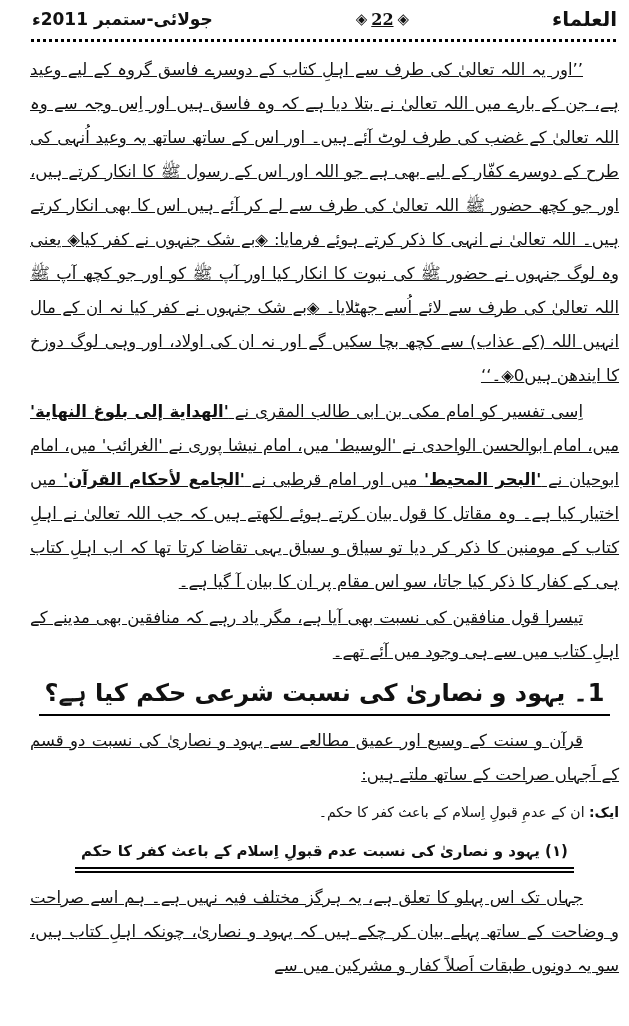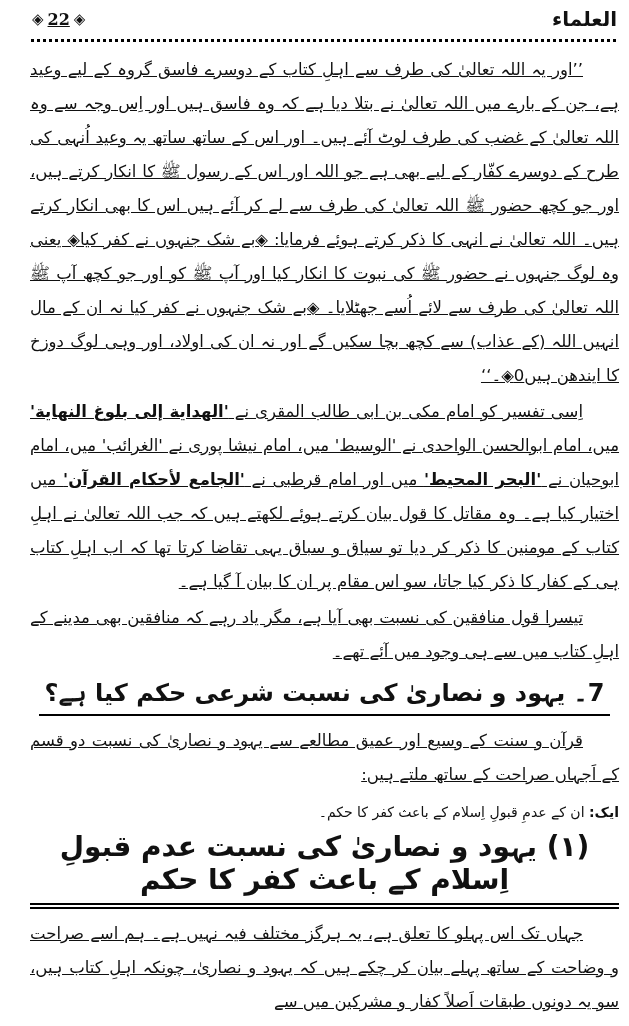--- a/index.html
+++ b/index.html
@@ -68,47 +68,48 @@
     text-align: center;
     margin: 10px 0 8px 0;
     font-weight: bold;
   }
   .section-heading .hd-inner {
     display: inline-block;
     padding: 0 6px 7px 6px;
   }
   .heading-1 { font-size: 24px; }
   .heading-1 .hd-inner { border-bottom: 2px solid #000; }
-  .heading-2 { font-size: 28px; margin-top: 0; }
+  .heading-2 { font-size: 15px; margin-top: 12px; }
   .heading-2 .hd-inner { border-bottom: 6px double #000; }
 </style>
 </head>
 <body>
 
 <div class="page">
 
   <div class="page-header">
     <div class="journal-name">العلماء</div>
     <div class="page-no-wrap">
       <span class="page-no-ornament">◈</span>
       <span class="page-no">22</span>
       <span class="page-no-ornament">◈</span>
     </div>
+    <div class="issue-date">جولائی-ستمبر 2011ء</div>
   </div>
 
   <div class="dotted-rule"></div>
 
   <p class="para">’’اور یہ اللہ تعالیٰ کی طرف سے اہلِ کتاب کے دوسرے فاسق گروہ کے لیے وعید ہے، جن کے بارے میں اللہ تعالیٰ نے بتلا دیا ہے کہ وہ فاسق ہیں اور اِس وجہ سے وہ اللہ تعالیٰ کے غضب کی طرف لوٹ آئے ہیں۔ اور اس کے ساتھ ساتھ یہ وعید اُنہی کی طرح کے دوسرے کفّار کے لیے بھی ہے جو اللہ اور اس کے رسول ﷺ کا انکار کرتے ہیں، اور جو کچھ حضور ﷺ اللہ تعالیٰ کی طرف سے لے کر آئے ہیں اس کا بھی انکار کرتے ہیں۔ اللہ تعالیٰ نے انہی کا ذکر کرتے ہوئے فرمایا: ◈بے شک جنہوں نے کفر کیا◈ یعنی وہ لوگ جنہوں نے حضور ﷺ کی نبوت کا انکار کیا اور آپ ﷺ کو اور جو کچھ آپ ﷺ اللہ تعالیٰ کی طرف سے لائے اُسے جھٹلایا۔ ◈بے شک جنہوں نے کفر کیا نہ ان کے مال انہیں اللہ (کے عذاب) سے کچھ بچا سکیں گے اور نہ ان کی اولاد، اور وہی لوگ دوزخ کا ایندھن ہیں0◈۔‘‘</p>
 
   <p class="para"><span>اِسی تفسیر کو امام مکی بن ابی طالب المقری نے </span><span style="font-weight: bold;">'الهداية إلى بلوغ النهاية'</span><span> میں، امام ابوالحسن الواحدی نے 'الوسیط' میں، امام نیشا پوری نے 'الغرائب' میں، امام ابوحیان نے </span><span style="font-weight: bold;">'البحر المحیط'</span><span> میں اور امام قرطبی نے </span><span style="font-weight: bold;">'الجامع لأحكام القرآن'</span><span> میں اختیار کیا ہے۔ وہ مقاتل کا قول بیان کرتے ہوئے لکھتے ہیں کہ جب اللہ تعالیٰ نے اہلِ کتاب کے مومنین کا ذکر کر دیا تو سیاق و سباق یہی تقاضا کرتا تھا کہ اب اہلِ کتاب ہی کے کفار کا ذکر کیا جاتا، سو اس مقام پر ان کا بیان آ گیا ہے۔</span></p>
 
   <p class="para">تیسرا قول منافقین کی نسبت بھی آیا ہے، مگر یاد رہے کہ منافقین بھی مدینے کے اہلِ کتاب میں سے ہی وجود میں آئے تھے۔</p>
 
   <div class="section-heading heading-1">
-    <span class="hd-inner">7۔ یہود و نصاریٰ کی نسبت شرعی حکم کیا ہے؟</span>
+    <span class="hd-inner">1۔ یہود و نصاریٰ کی نسبت شرعی حکم کیا ہے؟</span>
   </div>
 
   <p class="para">قرآن و سنت کے وسیع اور عمیق مطالعے سے یہود و نصاریٰ کی نسبت دو قسم کے اَجہاں صراحت کے ساتھ ملتے ہیں:</p>
 
   <div class="list-row">
     <span class="lead">ایک:</span><span> ان کے عدمِ قبولِ اِسلام کے باعث کفر کا حکم۔</span>
   </div>
 
 
 

